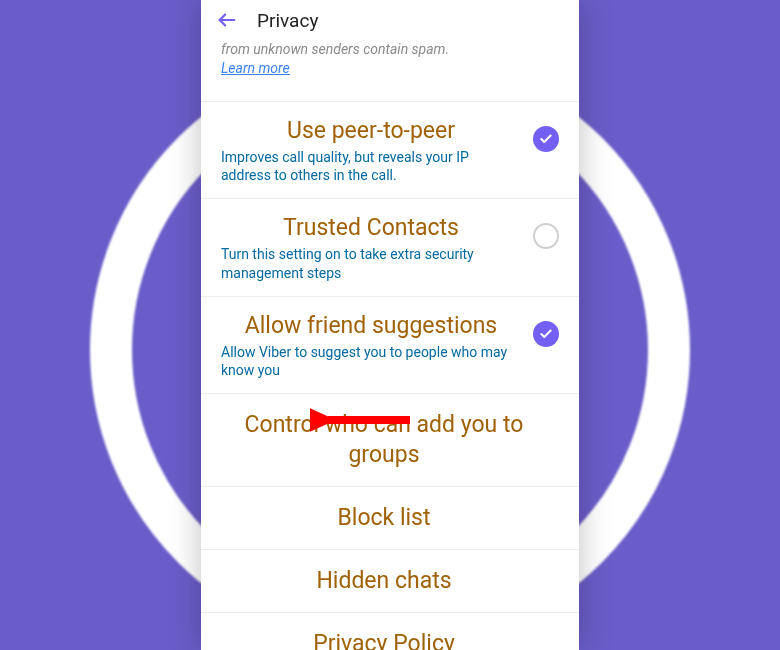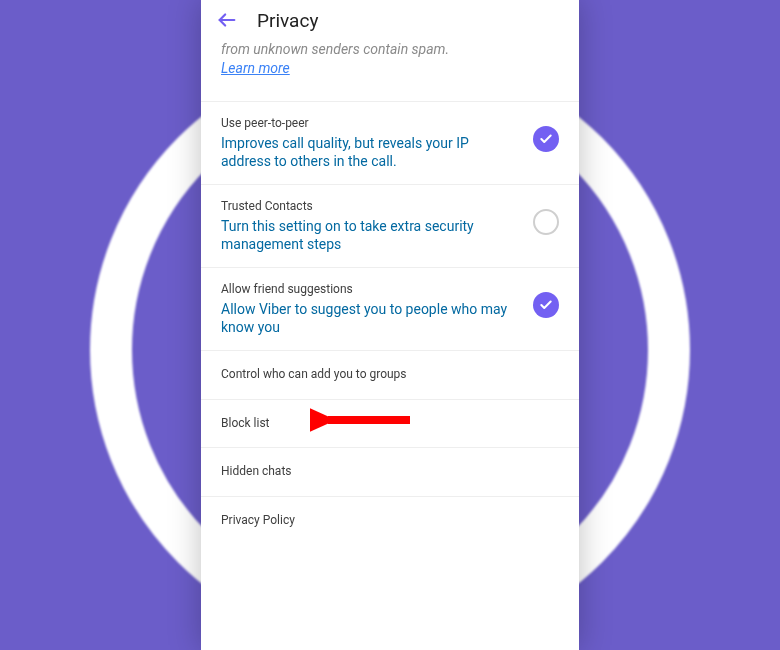--- a/index.html
+++ b/index.html
@@ -73,24 +73,25 @@
     padding: 14px 20px 14px 20px;
     border-bottom: 1px solid #eeeeee;
     cursor: pointer;
   }
   .row.no-border { border-bottom: none; }
   .row .text {
     flex: 1;
     padding-right: 12px;
   }
   .row .title {
-    font-size: 12px;
-    color: #404040;
+    font-size: 23px;
+    color: #a16207;
     line-height: 1.3;
     margin-bottom: 2px;
+    text-align: center;
   }
   .row .desc {
     font-size: 14px;
     color: #0369a1;
     line-height: 1.3;
   }
   .row .learn-more {
     font-size: 14px;
     color: #3b82f6;
     text-decoration: underline;

